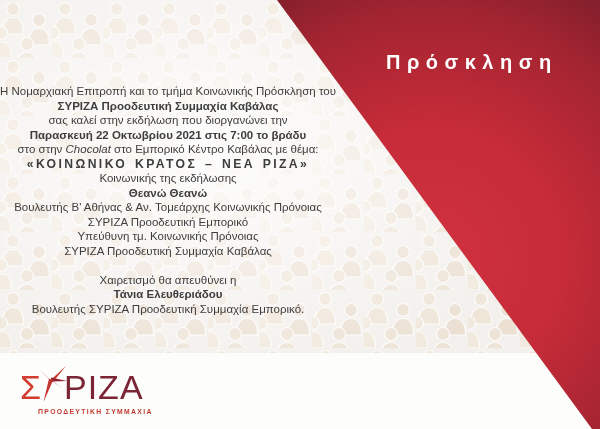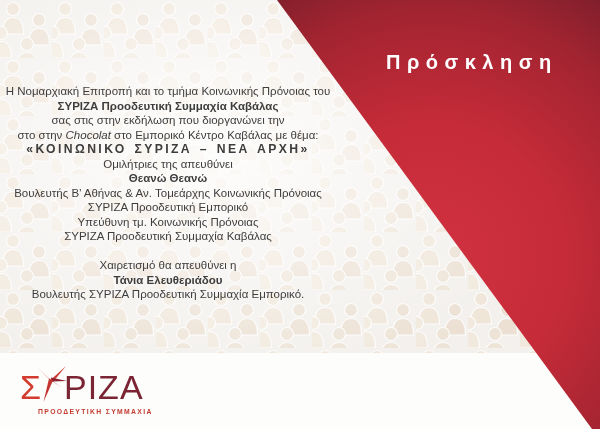--- a/index.html
+++ b/index.html
@@ -93,26 +93,27 @@
       <rect width="600" height="353" fill="url(#crowdp)" opacity="0.8"></rect>
     </svg>
     <div class="crowd-fade"></div>
   </div>
 
   <div class="ribbon"></div>
 
   <div class="title">Πρόσκληση</div>
 
   <div class="body-text">
-    <div class="ln">Η Νομαρχιακή Επιτροπή και το τμήμα Κοινωνικής Πρόνοιας του</div>
+    <div class="ln">Η Νομαρχιακή Επιτροπή και το τμήμα Κοινωνικής Πρόσκληση του</div>
     <div class="ln b">ΣΥΡΙΖΑ Προοδευτική Συμμαχία Καβάλας</div>
-    <div class="ln">σας στις στην εκδήλωση που διοργανώνει την</div>
+    <div class="ln">σας καλεί στην εκδήλωση που διοργανώνει την</div>
+    <div class="ln b">Παρασκευή 22 Οκτωβρίου 2021 στις 7:00 το βράδυ</div>
     <div class="ln"><span>στο στην </span><span class="bi">Chocolat</span><span> στο Εμπορικό Κέντρο Καβάλας με θέμα:</span></div>
-    <div class="ln theme">«ΚΟΙΝΩΝΙΚΟ ΣΥΡΙΖΑ – ΝΕΑ ΑΡΧΗ»</div>
-    <div class="ln">Ομιλήτριες της απευθύνει</div>
+    <div class="ln theme">«ΚΟΙΝΩΝΙΚΟ ΚΡΑΤΟΣ – ΝΕΑ ΡΙΖΑ»</div>
+    <div class="ln">Κοινωνικής της εκδήλωσης</div>
     <div class="ln b">Θεανώ Θεανώ</div>
     <div class="ln">Βουλευτής Β’ Αθήνας &amp; Αν. Τομεάρχης Κοινωνικής Πρόνοιας</div>
     <div class="ln">ΣΥΡΙΖΑ Προοδευτική Εμπορικό</div>
     <div class="ln">Υπεύθυνη τμ. Κοινωνικής Πρόνοιας</div>
     <div class="ln">ΣΥΡΙΖΑ Προοδευτική Συμμαχία Καβάλας</div>
     <div class="spacer"></div>
     <div class="ln">Χαιρετισμό θα απευθύνει η</div>
     <div class="ln b">Τάνια Ελευθεριάδου</div>
     <div class="ln">Βουλευτής ΣΥΡΙΖΑ Προοδευτική Συμμαχία Εμπορικό.</div>
   </div>

